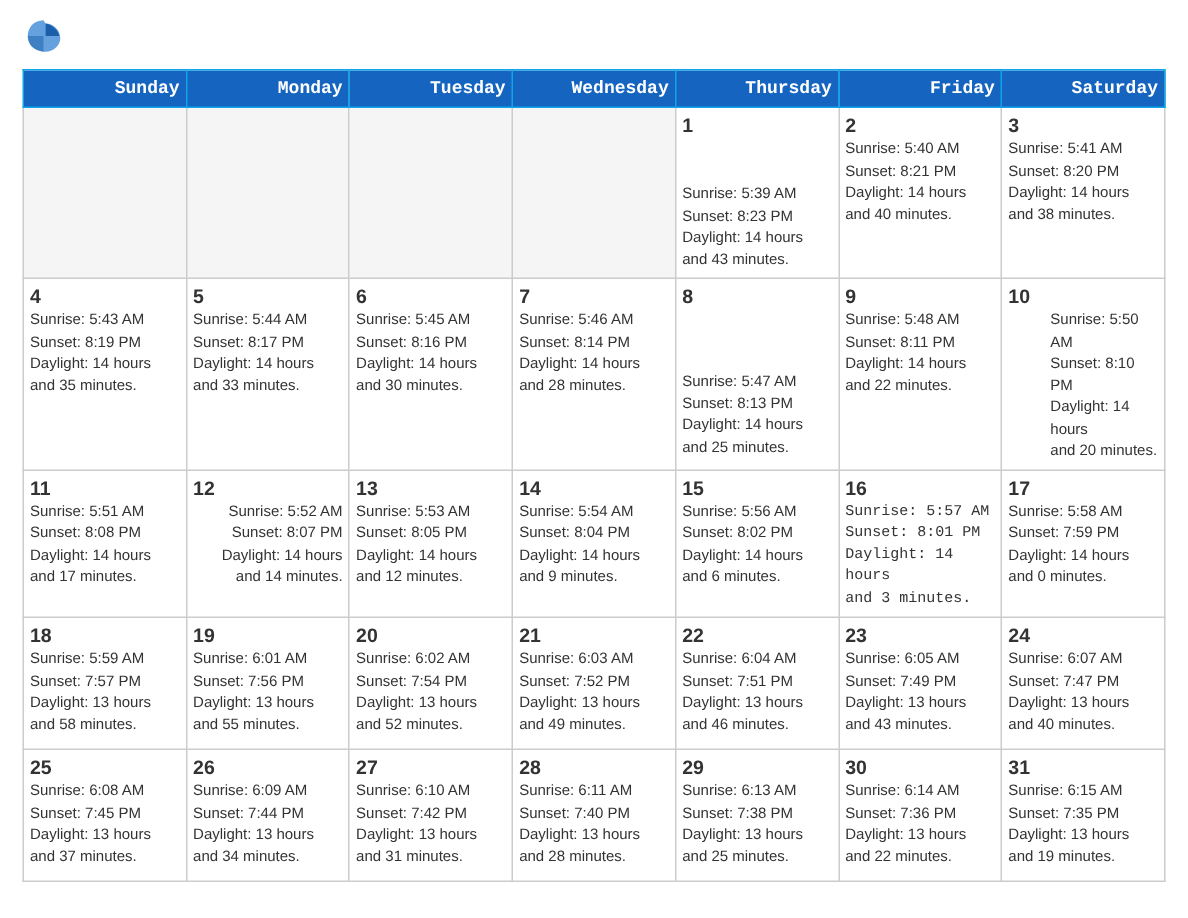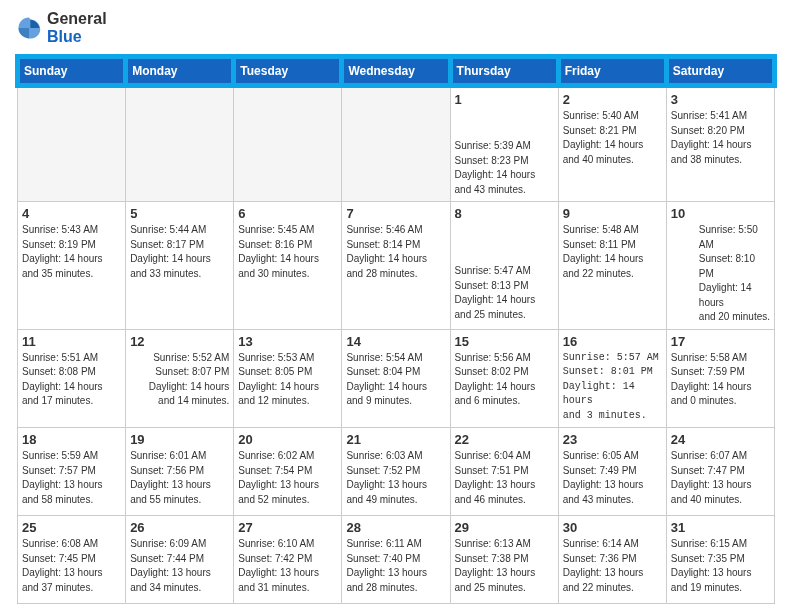--- a/index.html
+++ b/index.html
@@ -42,22 +42,23 @@
       width: 100%;
       border-collapse: collapse;
       table-layout: fixed;
     }
     thead tr th {
       background-color: #1565c0;
       color: #fff;
       font-size: 12px;
       font-weight: bold;
       padding: 5px 4px;
-      text-align: left;
-      border: 5px solid #0ea5e9;
+      text-align: right;
+      border: 1px solid #0ea5e9;
+      font-family: Liberation Mono, monospace;
     }
     tbody tr td {
       border: 1px solid #ccc;
       vertical-align: top;
       padding: 4px 4px 4px 4px;
       height: 88px;
       background: #fff;
       font-size: 10.5px;
       color: #333;
     }
@@ -78,24 +79,20 @@
 </head>
 <body>
 
 <div class="header">
   <div class="logo">
     <svg class="logo-icon" viewBox="0 0 40 40">
       <path d="M20 5 C10 5, 5 13, 5 20 C5 28, 11 34, 20 35 C28 36, 36 30, 36 22 C36 14, 29 8, 22 8 Z" fill="#4a90d9" opacity="0.85"></path>
       <path d="M22 8 C28 9, 34 14, 35 20 L22 20 Z" fill="#1a5fa8"></path>
       <path d="M5 20 C5 28, 11 34, 20 35 L20 20 Z" fill="#1a5fa8" opacity="0.5"></path>
     </svg>
-    <div>
-      <div style="font-size:16px;font-weight:bold;color:#333;">General</div>
-      <div style="font-size:16px;font-weight:bold;color:#1565c0;">Blue</div>
-    </div>
   </div>
 </div>
 
 <table>
   <thead>
     <tr>
     <th>Sunday</th>
         <th>Monday</th>
         <th>Tuesday</th>
         <th>Wednesday</th>

